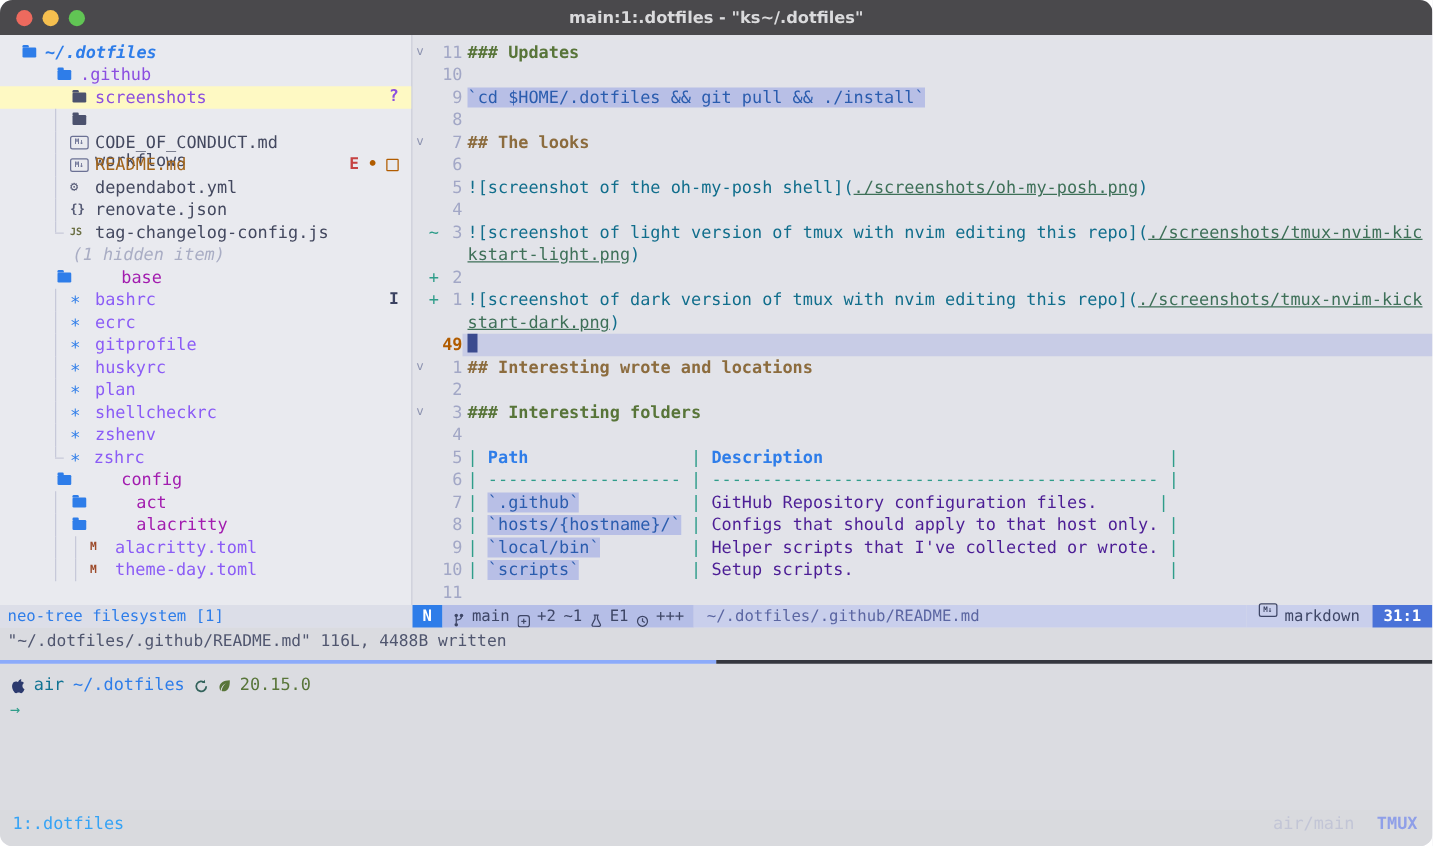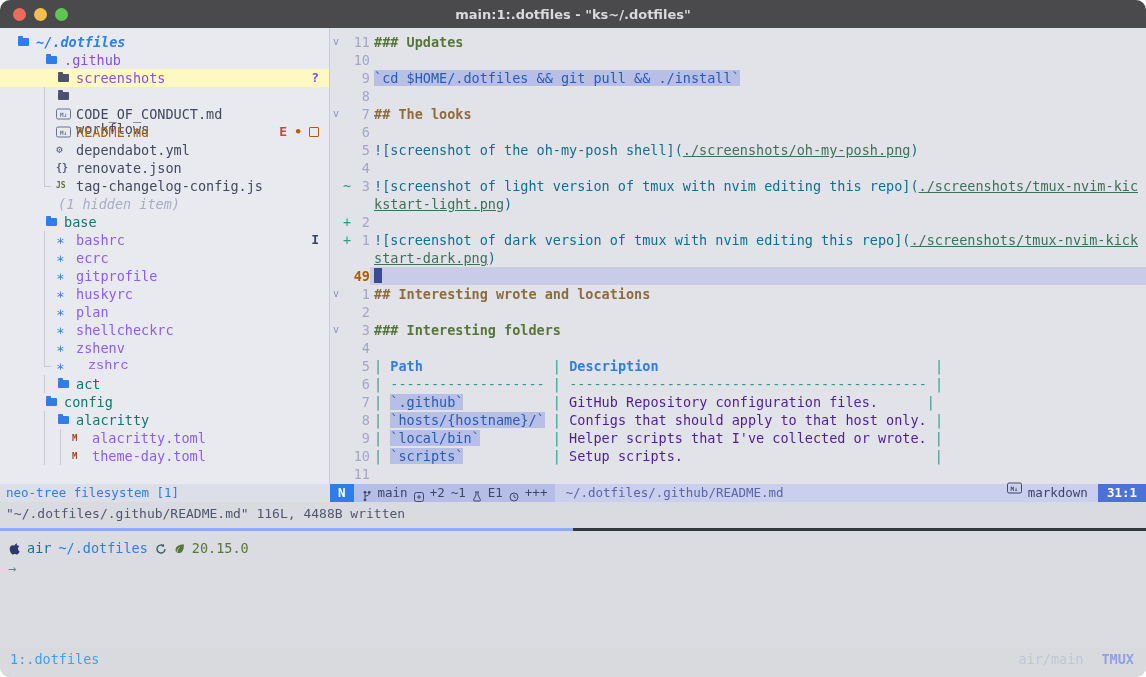--- a/index.html
+++ b/index.html
@@ -25,21 +25,21 @@
   .ic{position:absolute;top:50%;transform:translateY(-50%);display:flex;align-items:center;justify-content:center;}
   .i-folder{width:11px;height:8px;border-radius:1px;}
   .i-folder::before{content:'';position:absolute;top:-2px;left:0;width:5px;height:2px;border-radius:1px 1px 0 0;background:inherit;}
   .i-md{width:13px;height:9px;border:1px solid currentColor;border-radius:2px;font-size:6px;line-height:7px;text-align:center;font-weight:bold;}
   .i-txt{font-weight:bold;}
   .lbl{position:absolute;top:0;height:18px;}
   .c-root{color:#2e7de9;font-weight:bold;font-style:italic;}
   .c-purple{color:#8b4ee0;}
   .c-dark{color:#43485f;}
   .c-orange{color:#a3661c;}
-  .c-blue{color:#0f766e;}
+  .c-blue{color:#a21caf;margin-left:33px;}
   .c-steel{color:#8b5cf6;}
   .c-dim{color:#a9adc4;font-style:italic;}
   .badges{position:absolute;right:10px;top:0;height:18px;display:flex;gap:7px;align-items:center;font-weight:bold;font-size:13px;}
   .badge-box{width:8px;height:8px;border:1.5px solid #b15c00;border-radius:1px;}
   
   .crow{height:18px;display:flex;font-size:13.5px;line-height:18px;white-space:pre;}
   .g-fold{width:12px;color:#8d93b0;font-size:10px;text-align:center;}
   .g-sign{width:10px;text-align:center;color:#2f9d8a;}
   .g-num{width:18px;text-align:right;color:#a2a7c6;}
   .g-num.cur{color:#b15c00;font-weight:bold;}
@@ -110,23 +110,23 @@
             <div class="nt-row"><span class="guide corner" style="left: 44px;"></span><span class="ic i-txt" style="color: rgb(106, 110, 66); font-size: 8px; left: 56px;">JS</span><span class="lbl c-dark" style="left: 76px;">tag-changelog-config.js</span></div>
             <div class="nt-row"><span class="lbl c-dim" style="left: 58px;">(1 hidden item)</span></div>
             <div class="nt-row"><span class="ic i-folder" style="background: rgb(46, 125, 233); left: 46px;"></span><span class="lbl c-blue" style="left: 64px;">base</span></div>
             <div class="nt-row"><span class="guide" style="left: 44px;"></span><span class="ic" style="color: rgb(46, 125, 233); font-size: 14px; left: 56px;">∗</span><span class="lbl c-steel" style="left: 76px;">bashrc</span><span class="badges"><span style="color: rgb(59, 66, 97);">I</span></span></div>
             <div class="nt-row"><span class="guide" style="left: 44px;"></span><span class="ic" style="color: rgb(46, 125, 233); font-size: 14px; left: 56px;">∗</span><span class="lbl c-steel" style="left: 76px;">ecrc</span></div>
             <div class="nt-row"><span class="guide" style="left: 44px;"></span><span class="ic" style="color: rgb(46, 125, 233); font-size: 14px; left: 56px;">∗</span><span class="lbl c-steel" style="left: 76px;">gitprofile</span></div>
             <div class="nt-row"><span class="guide" style="left: 44px;"></span><span class="ic" style="color: rgb(46, 125, 233); font-size: 14px; left: 56px;">∗</span><span class="lbl c-steel" style="left: 76px;">huskyrc</span></div>
             <div class="nt-row"><span class="guide" style="left: 44px;"></span><span class="ic" style="color: rgb(46, 125, 233); font-size: 14px; left: 56px;">∗</span><span class="lbl c-steel" style="left: 76px;">plan</span></div>
             <div class="nt-row"><span class="guide" style="left: 44px;"></span><span class="ic" style="color: rgb(46, 125, 233); font-size: 14px; left: 56px;">∗</span><span class="lbl c-steel" style="left: 76px;">shellcheckrc</span></div>
             <div class="nt-row"><span class="guide" style="left: 44px;"></span><span class="ic" style="color: rgb(46, 125, 233); font-size: 14px; left: 56px;">∗</span><span class="lbl c-steel" style="left: 76px;">zshenv</span></div>
-            <div class="nt-row"><span class="guide corner" style="left: 44px;"></span><span class="ic" style="color: rgb(46, 125, 233); font-size: 14px; left: 56px;">∗</span><span class="lbl c-steel" style="left: 88px; font-family: Liberation Mono, monospace;">zshrc</span></div>
+            <div class="nt-row"><span class="guide corner" style="left: 44px;"></span><span class="ic" style="color: rgb(46, 125, 233); font-size: 14px; left: 56px;">∗</span><span class="lbl c-steel" style="left: 75px;">zshrc</span></div>
+            <div class="nt-row"><span class="ic i-folder" style="background: rgb(46, 125, 233); left: 46px;"></span><span class="lbl c-blue" style="left: 64px;">config</span></div>
             <div class="nt-row"><span class="guide" style="left: 44px;"></span><span class="ic i-folder" style="background: rgb(46, 125, 233); left: 58px;"></span><span class="lbl c-blue" style="left: 76px;">act</span></div>
-            <div class="nt-row"><span class="ic i-folder" style="background: rgb(46, 125, 233); left: 46px;"></span><span class="lbl c-blue" style="left: 64px;">config</span></div>
             <div class="nt-row"><span class="guide" style="left: 44px;"></span><span class="ic i-folder" style="background: rgb(46, 125, 233); left: 58px;"></span><span class="lbl c-blue" style="left: 76px;">alacritty</span></div>
             <div class="nt-row"><span class="guide" style="left: 44px;"></span><span class="guide" style="left: 60px;"></span><span class="ic i-txt" style="color: rgb(157, 75, 43); font-size: 9px; left: 72px;">M</span><span class="lbl c-steel" style="left: 92px;">alacritty.toml</span></div>
             <div class="nt-row"><span class="guide" style="left: 44px;"></span><span class="guide" style="left: 60px;"></span><span class="ic i-txt" style="color: rgb(157, 75, 43); font-size: 9px; left: 72px;">M</span><span class="lbl c-steel" style="left: 92px;">theme-day.toml</span></div>
           </div>
       </div>
       <div class="editor">
         <div>
             <div class="crow"><span class="g-fold">v</span><span class="g-sign"></span><span class="g-num">11</span><span class="ctext"><span class="s-h3">### Updates</span></span></div>
             <div class="crow"><span class="g-fold"></span><span class="g-sign"></span><span class="g-num">10</span><span class="ctext"></span></div>
             <div class="crow"><span class="g-fold"></span><span class="g-sign"></span><span class="g-num">9</span><span class="ctext"><span class="s-code">`cd $HOME/.dotfiles &amp;&amp; git pull &amp;&amp; ./install`</span></span></div>

